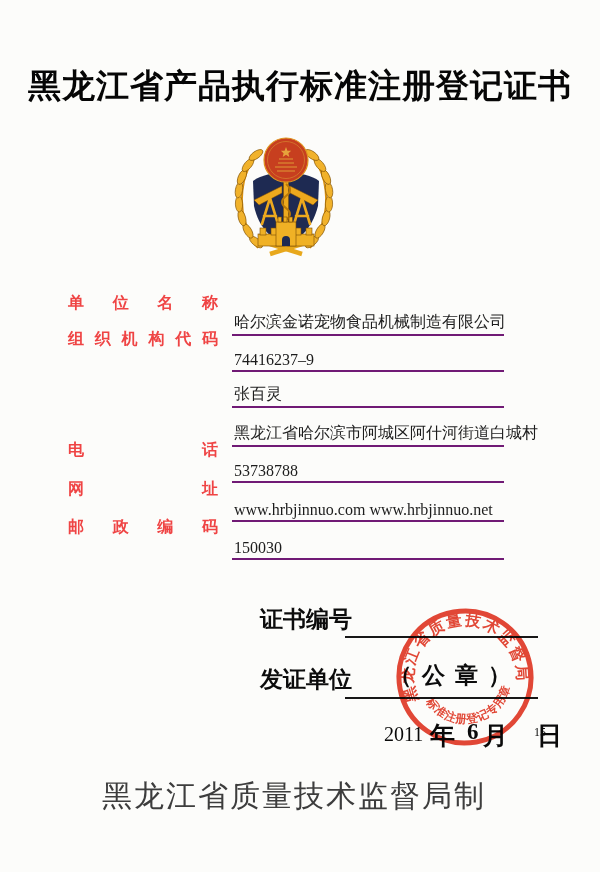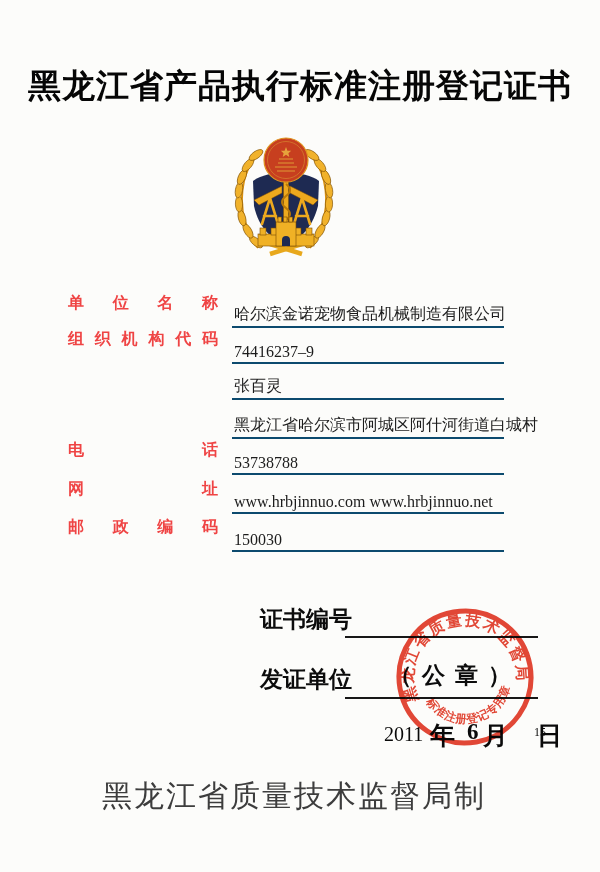--- a/index.html
+++ b/index.html
@@ -14,22 +14,22 @@
   }
   .emblem { position:absolute; left:228px; top:136px; width:110px; height:122px; }
   .fields { position:absolute; left:68px; top:0; width:470px; }
   .frow { position:absolute; left:0; height:29px; width:470px; }
   .flabel {
     position:absolute; left:0; top:0; width:150px; height:29px; line-height:29px;
     font-size:16px; font-weight:bold; color:#ef4444;
     text-align:justify; text-align-last:justify;
   }
   .fval {
-    position:absolute; left:164px; top:8px; width:270px; height:29px;
-    border-bottom:2px solid #0c4a6e; display:flex; align-items:flex-end;
+    position:absolute; left:164px; top:16px; width:270px; height:29px;
+    border-bottom:2px solid #701a75; display:flex; align-items:flex-end;
     font-size:16px; color:#1c1c1c; white-space:nowrap; overflow:visible; padding:0 0 1px 2px;
   }
   .certlabel { position:absolute; font-size:23px; font-weight:bold; color:#0c0c0c; }
   .certline { position:absolute; width:193px; height:2px; background:#171717; }
   .gongzhang { position:absolute; left:389px; top:660px; font-size:23px; font-weight:bold; letter-spacing:10px; color:#0c0c0c; }
   .dpart { position:absolute; color:#0a0a0a; }
   .seal {
     position:absolute; left:385px; top:597px; width:160px; height:160px;
     mix-blend-mode:multiply; opacity:0.93; transform:rotate(-10deg);
   }

